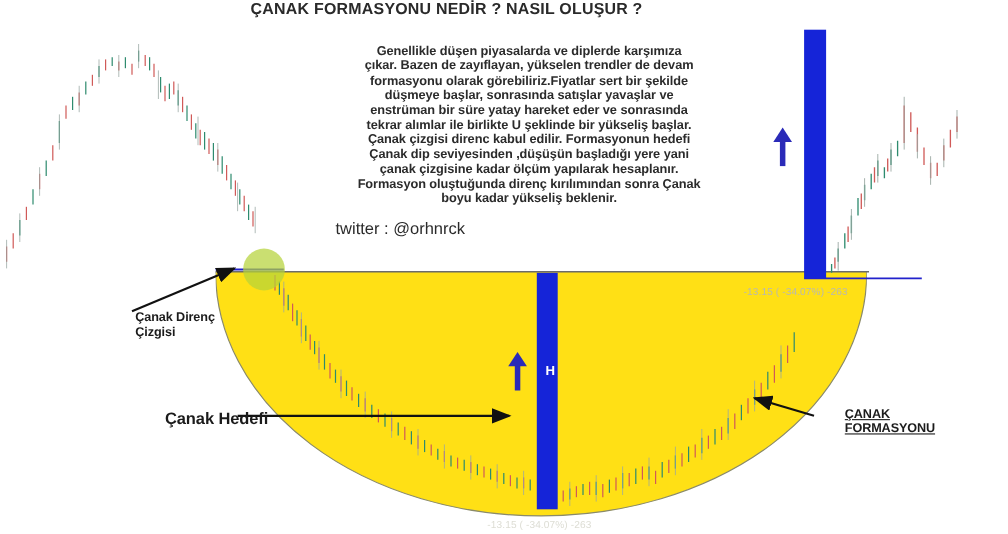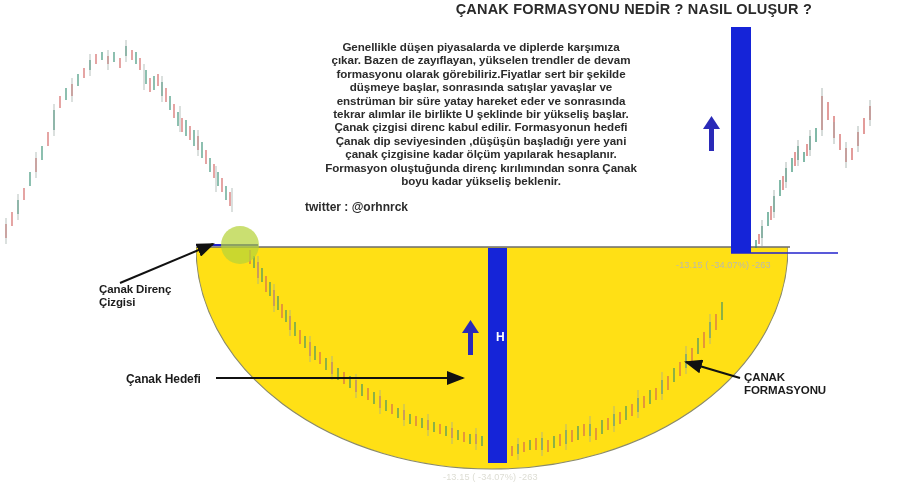--- a/index.html
+++ b/index.html
@@ -5,41 +5,41 @@
   html,body{margin:0;padding:0;background:#ffffff;}
   body{width:916px;height:485px;overflow:hidden;position:relative;
        font-family:"Liberation Sans","DejaVu Sans",sans-serif;color:#1a1a1a;}
   #root{position:absolute;inset:0;width:916px;height:485px;background:#fff;}
 
   
   #chart-layer{position:absolute;left:0;top:0;width:916px;height:485px;}
 
   
   .title{
-    position:absolute;left:0;top:0;width:812px;text-align:right;
+    position:absolute;left:0;top:0;width:812px;text-align:center;
     font-size:14.5px;font-weight:600;color:#2a2a2a;letter-spacing:.2px;
     padding-top:1px;
   }
 
   
   .para{
     position:absolute;left:305px;top:40px;width:352px;
     font-size:11.6px;line-height:13.4px;font-weight:600;color:#2b2b2b;
     letter-spacing:-.05px;white-space:pre-line;text-align:center;
   }
   .twitter{
     position:absolute;left:305px;top:200px;width:300px;
-    font-size:12px;font-weight:700;color:#2b2b2b;
-  }
-
-  
-  .lbl{position:absolute;font-weight:700;color:#1b1b1b;letter-spacing:-.1px;}
+    font-size:15px;font-weight:400;color:#2b2b2b;
+  }
+
+  
+  .lbl{position:absolute;font-weight:700;color:#1b1b1b;letter-spacing:-.1px;margin-left:24px;}
   #lbl-direnc{left:99px;top:283px;font-size:11.5px;line-height:13px;width:120px;}
-  #lbl-hedef{left:126px;top:372px;font-size:12px;}
-  #lbl-formasyon{left:744px;top:371px;font-size:11.5px;line-height:12.5px;width:110px;}
+  #lbl-hedef{left:126px;top:372px;font-size:15px;}
+  #lbl-formasyon{left:744px;top:371px;font-size:11.5px;line-height:12.5px;width:110px;text-decoration:underline;}
 
   
   .hmark{
     position:absolute;color:#ffffff;font-size:12px;font-weight:700;
     font-family:"Liberation Sans",sans-serif;
   }
   #h-left{left:496px;top:330px;}
   #h-right{left:752px;top:120px;}
 
   

